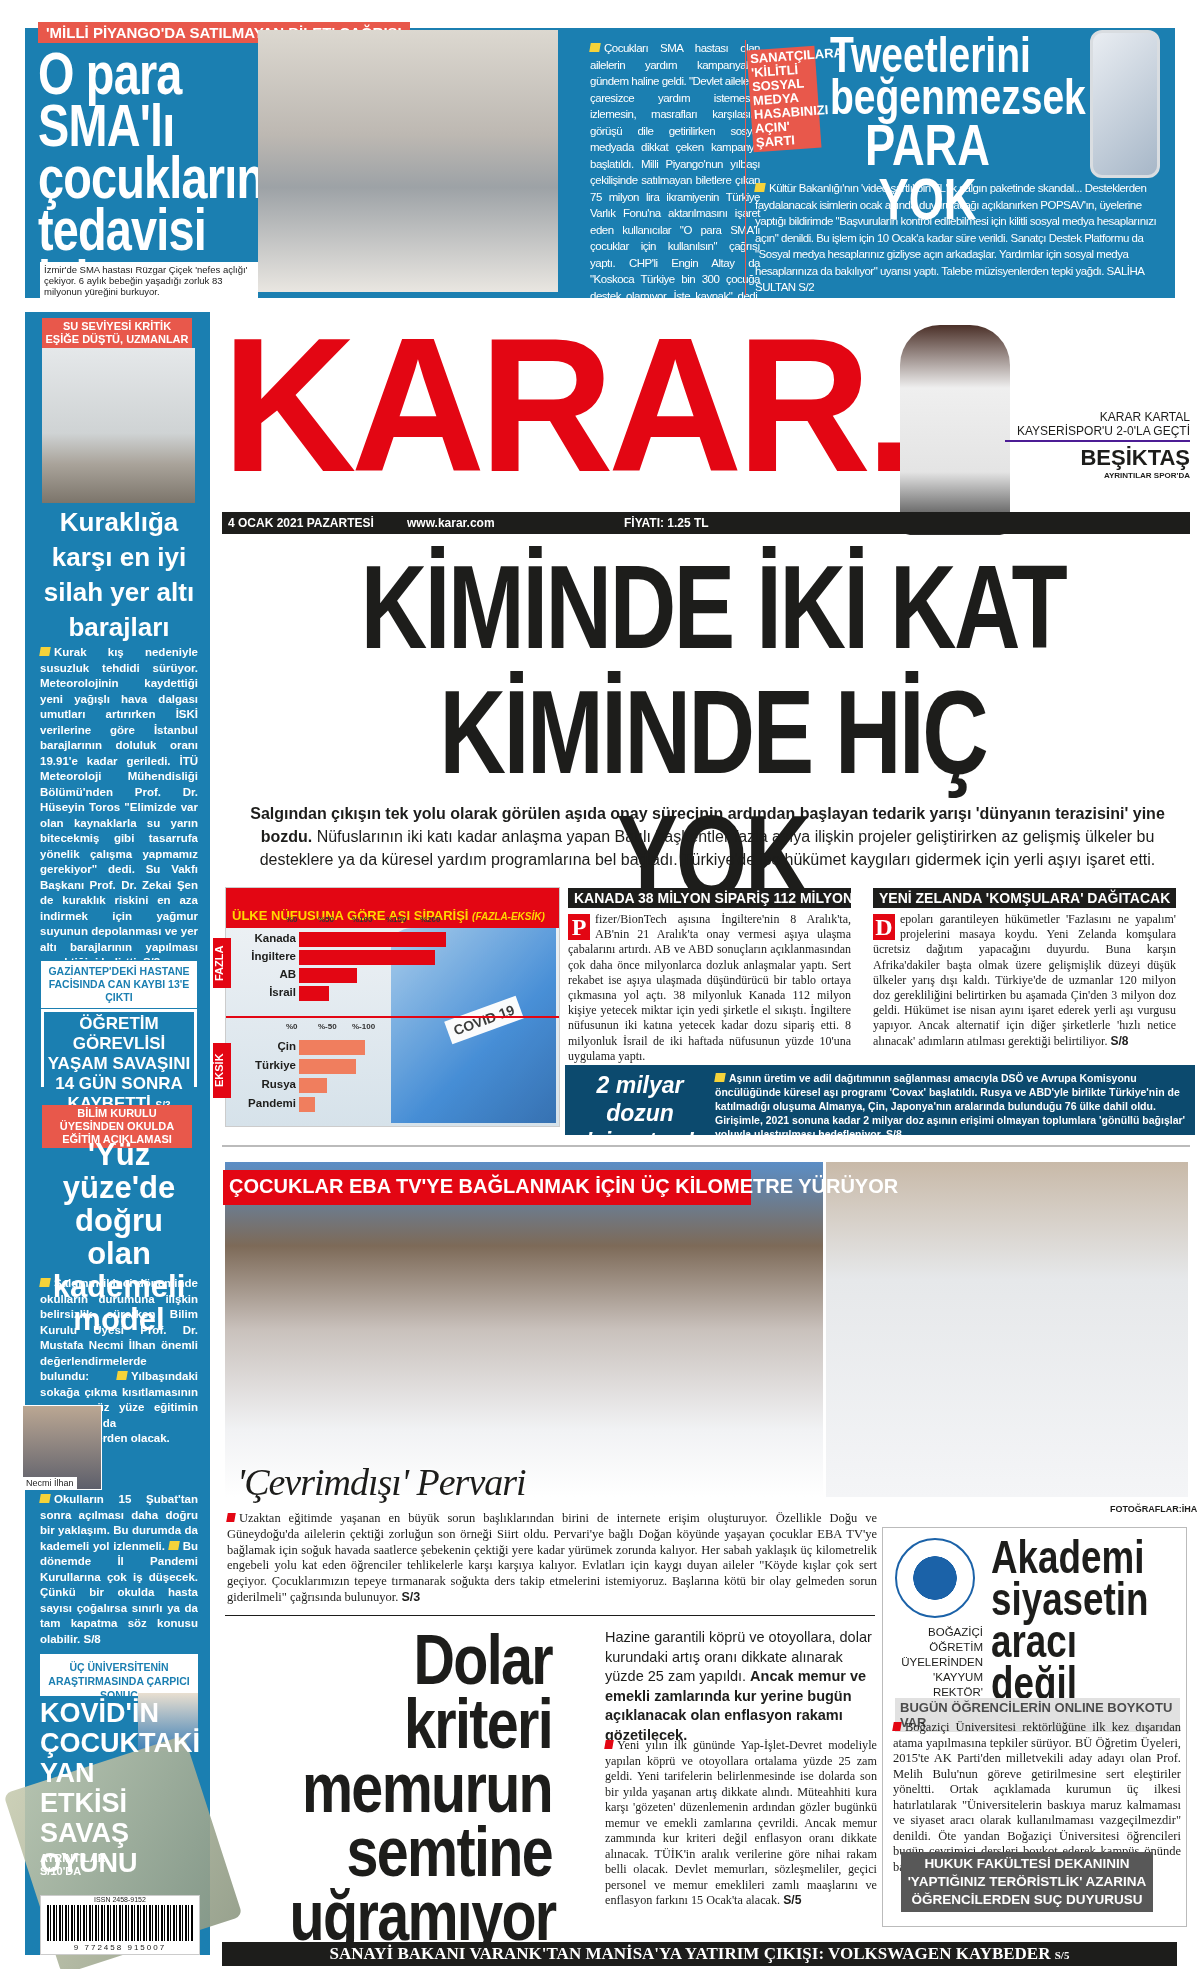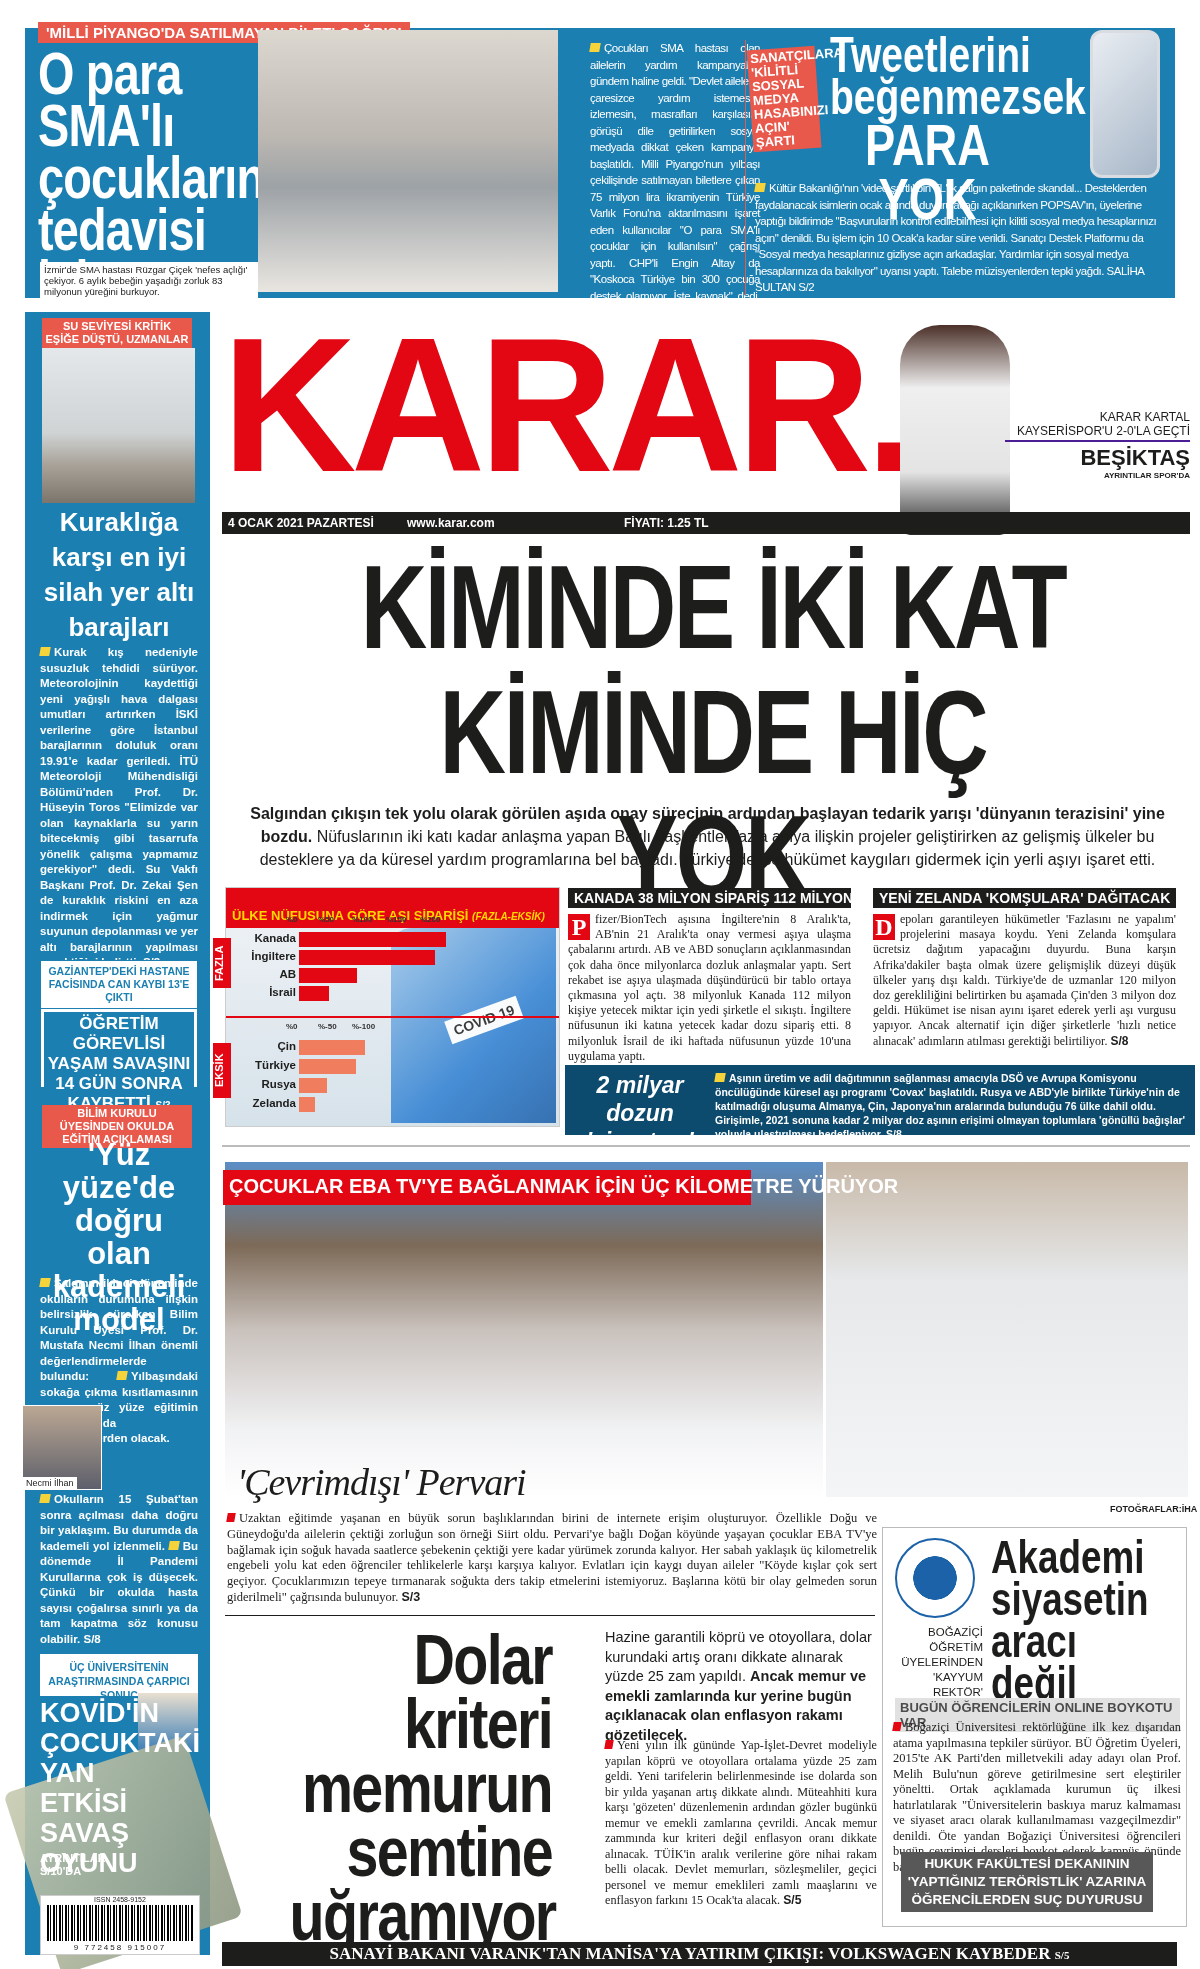--- a/index.html
+++ b/index.html
@@ -200,21 +200,21 @@
     <span class="abs tick" style="left:32px;">%-50</span>
     <span class="abs tick" style="left:66px;">%-100</span>
   </div>
   <div class="abs cond" style="left:0;top:152px;">
     <div class="bar-label" style="position:absolute;top:0;">Çin</div>
     <div class="abs bar-eksik" style="left:73px;top:0;width:66px;"></div>
     <div class="bar-label" style="position:absolute;top:19px;">Türkiye</div>
     <div class="abs bar-eksik" style="left:73px;top:19px;width:57px;"></div>
     <div class="bar-label" style="position:absolute;top:38px;">Rusya</div>
     <div class="abs bar-eksik" style="left:73px;top:38px;width:28px;"></div>
-    <div class="bar-label" style="position:absolute;top:57px;">Zelanda</div>
+    <div class="bar-label" style="position:absolute;top:57px;">Pandemi</div>
     <div class="abs bar-eksik" style="left:73px;top:57px;width:16px;"></div>
   </div>
 </div>
 
 <div class="abs sec-head cond" style="left:568px;top:888px;width:283px;">KANADA 38 MİLYON SİPARİŞ 112 MİLYON</div>
 <div class="abs article serif justify" style="left:568px;top:912px;width:283px;"><span class="dropcap">P</span><span>fizer/BionTech aşısına İngiltere'nin 8 Aralık'ta, AB'nin 21 Aralık'ta onay vermesi aşıya ulaşma çabalarını artırdı. AB ve ABD sonuçların açıklanmasından çok daha önce milyonlarca dozluk anlaşmalar yaptı. Sert rekabet ise aşıya ulaşmada düşündürücü bir tablo ortaya çıkmasına yol açtı. 38 milyonluk Kanada 112 milyon kişiye yetecek miktar için yedi şirketle el sıkıştı. İngiltere nüfusunun iki katına yetecek kadar dozu sipariş etti. 8 milyonluk İsrail de iki haftada nüfusunun yüzde 10'una uygulama yaptı.</span></div>
 <div class="abs sec-head cond" style="left:873px;top:888px;width:303px;">YENİ ZELANDA 'KOMŞULARA' DAĞITACAK</div>
 <div class="abs article serif justify" style="left:873px;top:912px;width:303px;"><span class="dropcap">D</span><span>epoları garantileyen hükümetler 'Fazlasını ne yapalım' projelerini masaya koydu. Yeni Zelanda komşulara ücretsiz dağıtım yapacağını duyurdu. Buna karşın Afrika'dakiler başta olmak üzere gelişmişlik düzeyi düşük ülkeler yarış dışı kaldı. Türkiye'de de uzmanlar 120 milyon doz gerekliliğini belirtirken bu aşamada Çin'den 3 milyon doz geldi. Hükümet ise nisan ayını işaret ederek yerli aşı vurgusu yapıyor. Ancak alternatif için diğer şirketlerle 'hızlı netice alınacak' adımların atılması gerektiği belirtiliyor.</span> <b class="cond">S/8</b></div>
 
 <div class="abs" id="covax">

